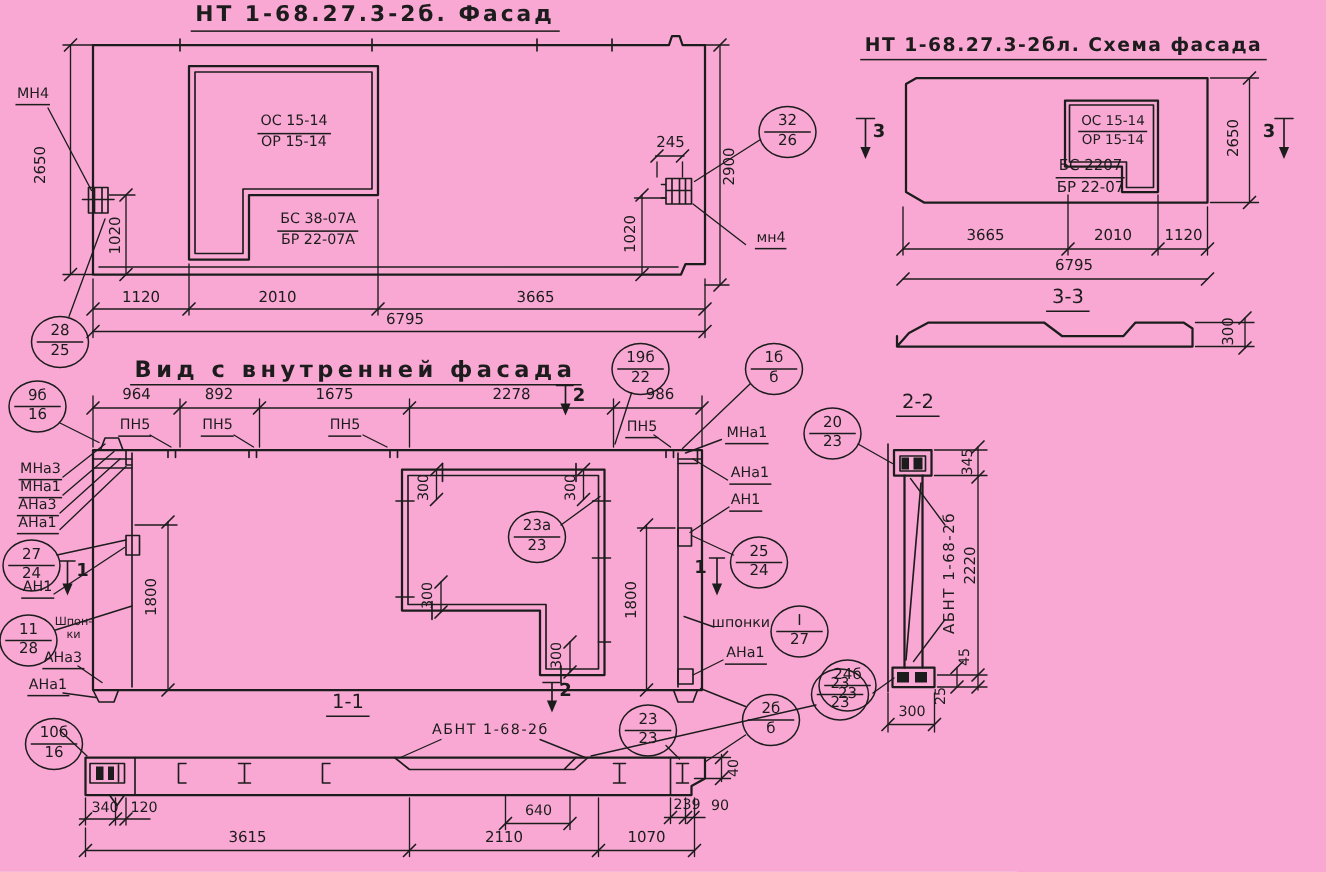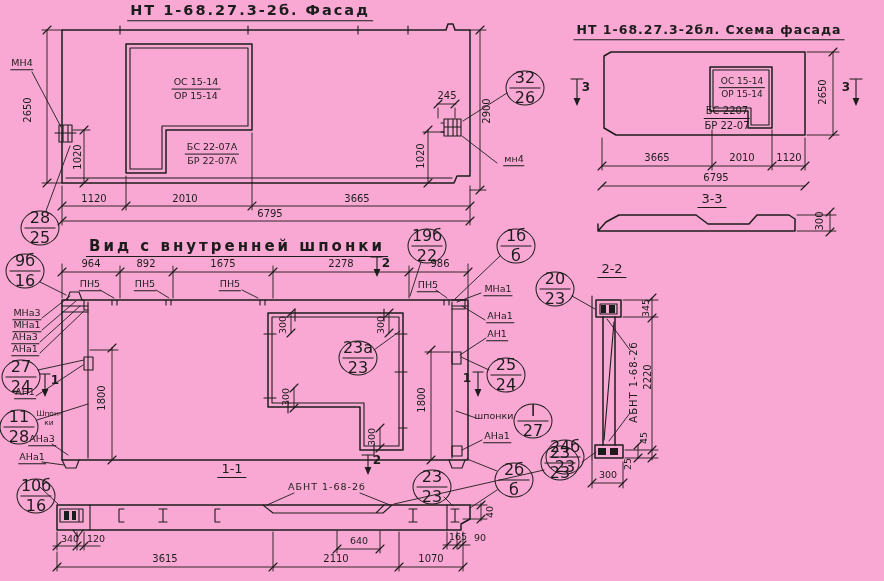--- a/index.html
+++ b/index.html
@@ -15,21 +15,21 @@
   .rot{transform:translate(-50%,-50%) rotate(-90deg)}
   .u{border-bottom:1.2px solid #1c1c1c;padding:0 1px 1px}
   .sm{font-size:9.5px}
   .t1{font-size:14.5px;font-weight:bold;letter-spacing:2px;border-bottom:1.5px solid #1c1c1c;padding:0 3px 2px}
   .t2{font-size:12.5px;font-weight:bold;letter-spacing:1px;border-bottom:1.5px solid #1c1c1c;padding:0 3px 2px}
   .t3{font-size:15px;font-weight:bold;letter-spacing:3px;border-bottom:1.5px solid #1c1c1c;padding:0 3px 2px}
   .ts{font-size:13px;font-weight:normal;border-bottom:1.5px solid #1c1c1c;padding:0 4px 2px}
   .frac{position:absolute;transform:translate(-50%,-50%);display:flex;flex-direction:column;align-items:center;font-size:9.5px;line-height:1.15;color:#1c1c1c;white-space:nowrap}
   .frac .ftop{border-bottom:1.2px solid #1c1c1c;padding:0 2px 1px}
   .frac .fbot{padding-top:1px}
-  .co{position:absolute;width:37px;height:33px;border:1.3px solid #1c1c1c;border-radius:50%;display:flex;flex-direction:column;align-items:center;justify-content:center;transform:translate(-50%,-50%);font-size:16px;line-height:1.05;color:#1c1c1c;background:transparent}
+  .co{position:absolute;width:37px;height:33px;border:1.3px solid #1c1c1c;border-radius:50%;display:flex;flex-direction:column;align-items:center;justify-content:center;transform:translate(-50%,-50%);font-size:10px;line-height:1.05;color:#1c1c1c;background:transparent}
   .co .ftop{width:82%;text-align:center;border-bottom:1.2px solid #1c1c1c;padding-bottom:1px}
   .co .fbot{padding-top:1px}
   .secnum{font-size:12px;font-weight:bold}
 </style>
 </head>
 <body>
 
 <div id="sheet">
 
 <svg width="884" height="581" viewBox="0 0 884 581">
@@ -167,21 +167,21 @@
 </svg>
 
 <div>
   <span class="lbl t1" style="left:250px;top:12px">НТ 1-68.27.3-2б. Фасад</span>
   <span class="lbl sm u" style="left:22px;top:64px">МН4</span>
   <div class="frac" style="left:196px;top:89px">
     <span class="ftop">ОС 15-14</span>
     <span class="fbot">ОР 15-14</span>
   </div>
   <div class="frac" style="left:212px;top:154px">
-    <span class="ftop">БС 22-07А</span>
+    <span class="ftop">БС 38-07А</span>
     <span class="fbot">БР 22-07А</span>
   </div>
   <span class="lbl rot" style="left:28px;top:110px">2650</span>
   <span class="lbl rot" style="left:78px;top:157px">1020</span>
   <span class="lbl" style="left:94px;top:199px">1120</span>
   <span class="lbl" style="left:185px;top:199px">2010</span>
   <span class="lbl" style="left:357px;top:199px">3665</span>
   <span class="lbl" style="left:270px;top:214px">6795</span>
   <span class="lbl" style="left:447px;top:96px">245</span>
   <span class="lbl rot" style="left:421px;top:156px">1020</span>
@@ -212,21 +212,21 @@
   <span class="lbl rot" style="left:823px;top:92px">2650</span>
   <span class="lbl" style="left:657px;top:158px">3665</span>
   <span class="lbl" style="left:742px;top:158px">2010</span>
   <span class="lbl" style="left:789px;top:158px">1120</span>
   <span class="lbl" style="left:716px;top:178px">6795</span>
   <span class="lbl ts" style="left:712px;top:200px">3-3</span>
   <span class="lbl rot" style="left:820px;top:221px">300</span>
 </div>
 
 <div>
-  <span class="lbl t3" style="left:237px;top:248px">Вид с внутренней шпонки</span>
+  <span class="lbl t3" style="left:237px;top:248px">Вид с внутренней фасада</span>
   <span class="lbl" style="left:91px;top:264px">964</span>
   <span class="lbl" style="left:146px;top:264px">892</span>
   <span class="lbl" style="left:223px;top:264px">1675</span>
   <span class="lbl" style="left:341px;top:264px">2278</span>
   <span class="lbl" style="left:440px;top:264px">986</span>
   <span class="lbl secnum" style="left:386px;top:263px">2</span>
   <span class="lbl sm u" style="left:90px;top:285px">ПН5</span>
   <span class="lbl sm u" style="left:145px;top:285px">ПН5</span>
   <span class="lbl sm u" style="left:230px;top:285px">ПН5</span>
   <span class="lbl sm u" style="left:428px;top:286px">ПН5</span>
@@ -309,21 +309,21 @@
     <span class="ftop">23</span>
         <span class="fbot">23</span>
   </div>
   <div class="co" style="left:560px;top:463px">
     <span class="ftop">23</span>
         <span class="fbot">23</span>
   </div>
   <span class="lbl sm" style="left:70px;top:539px">340</span>
   <span class="lbl sm" style="left:96px;top:539px">120</span>
   <span class="lbl sm" style="left:359px;top:541px">640</span>
-  <span class="lbl sm" style="left:458px;top:537px">165</span>
+  <span class="lbl sm" style="left:458px;top:537px">239</span>
   <span class="lbl sm" style="left:480px;top:538px">90</span>
   <span class="lbl rot sm" style="left:490px;top:512px">40</span>
   <span class="lbl" style="left:165px;top:559px">3615</span>
   <span class="lbl" style="left:336px;top:559px">2110</span>
   <span class="lbl" style="left:431px;top:559px">1070</span>
 </div>
 
 <div>
   <span class="lbl ts" style="left:612px;top:270px">2-2</span>
   <div class="co" style="left:555px;top:289px">

